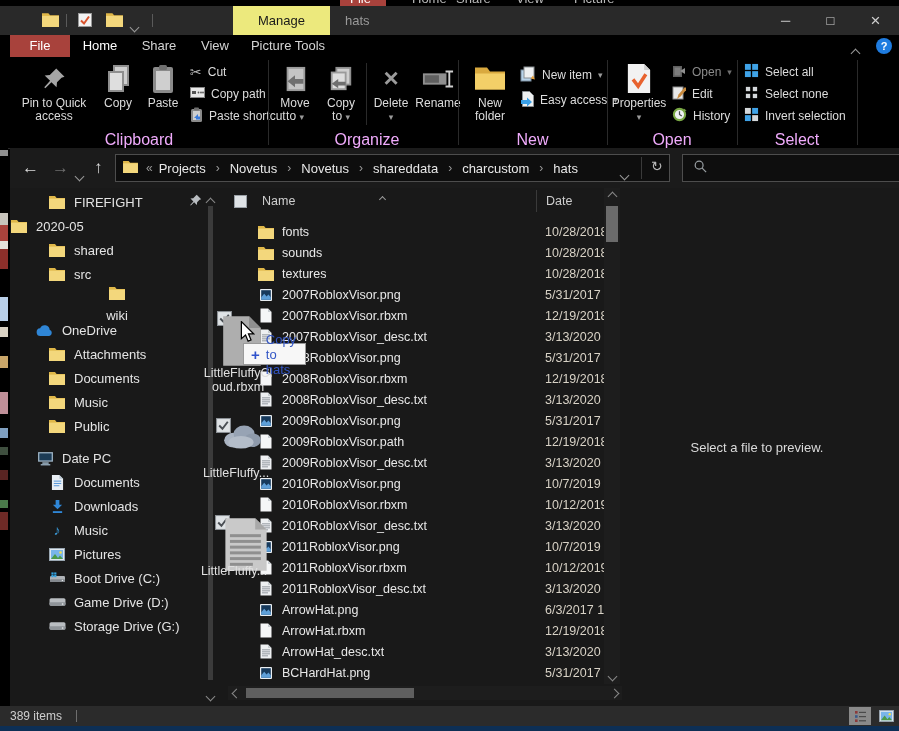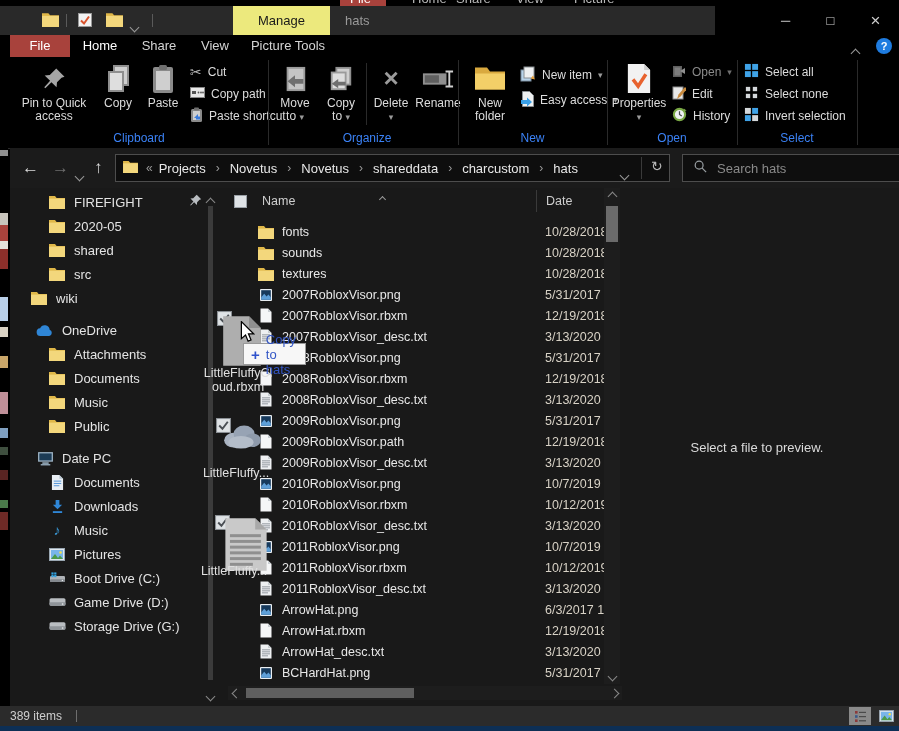--- a/index.html
+++ b/index.html
@@ -4,37 +4,37 @@
 <style>
   html,body{margin:0;padding:0;background:#000;width:899px;height:731px;overflow:hidden;
     font-family:"Liberation Sans","DejaVu Sans",sans-serif;cursor:default;-webkit-user-select:none;user-select:none;}
   #stage{position:relative;width:899px;height:731px;background:#000;}
   .abs{position:absolute;}
   
   .bgtab{position:absolute;top:0;height:6px;overflow:hidden;color:#b9b9b9;font-size:13px;}
   .bgtab>span{display:block;margin-top:-9px;}
   .bgtab.red{background:#a8423c;color:#fff;padding:0 10px;}
   
-  #titlebar{position:absolute;left:0;top:6px;width:715px;height:29px;background:#292929;}
+  #titlebar{position:absolute;left:0;top:6px;width:899px;height:29px;background:#292929;}
   .qat-sep{position:absolute;top:8px;width:1px;height:13px;background:#5a5a5a;}
   #manage-tab{position:absolute;left:233px;top:0;width:97px;height:29px;background:#ece97d;color:#1a1a1a;
     font-size:13px;text-align:center;line-height:29px;}
   #win-title{position:absolute;left:345px;top:0;height:29px;line-height:29px;color:#9a9a9a;font-size:13px;}
   .winbtn{position:absolute;top:0;width:45px;height:29px;text-align:center;line-height:29px;color:#cfcfcf;font-size:13px;}
   
   #ribbontabs{position:absolute;left:8px;top:35px;width:891px;height:22px;background:#000;}
   .rtab{position:absolute;top:0;height:22px;text-align:center;line-height:22px;font-size:13px;color:#d4d4d4;}
   .rtab.filetab{background:#a8423c;color:#fff;}
   .rtab.active{color:#fff;}
   #help-btn{position:absolute;top:3px;left:868px;width:16px;height:16px;border-radius:50%;background:#1f7ce0;
     color:#fff;font-size:11px;font-weight:bold;text-align:center;line-height:16px;}
   
   #ribbon{position:absolute;left:8px;top:57px;width:891px;height:91px;background:#000;border-bottom:1px solid #2a2a2a;}
   .gsep{position:absolute;top:3px;width:1px;height:85px;background:#2a2a2a;}
-  .glabel{position:absolute;top:74px;text-align:center;color:#3b82f6;font-size:12px;}
+  .glabel{position:absolute;top:74px;text-align:center;color:#f0abfc;font-size:16px;}
   .rbig{position:absolute;top:3px;text-align:center;color:#dcdcdc;font-size:12px;line-height:13px;}
   .rbig .ricon{display:block;height:37px;display:flex;align-items:center;justify-content:center;}
   .rsmall{position:absolute;height:20px;display:flex;align-items:center;gap:6px;color:#dcdcdc;font-size:12px;white-space:nowrap;}
   .rsmall.dim{color:#8a8a8a;}
   .dd{color:#9a9a9a;font-size:9px;}
   
   #addr-row{position:absolute;left:10px;top:148px;width:889px;height:40px;background:#1b1b1b;}
   .navarrow{position:absolute;top:0;height:40px;line-height:40px;color:#dcdcdc;font-size:17px;}
   .box{position:absolute;top:6px;height:26px;background:#0e0e0e;border:1px solid #4d4d4d;}
   #addr-box{left:105px;width:553px;display:flex;align-items:center;}
@@ -384,40 +384,39 @@
         </div>
       <span class="abs" style="left:505px;top:10px;"><span class="chev down"></span></span>
       <div class="abs" style="left:525px;top:2px;width:1px;height:22px;background:#3a3a3a;"></div>
       <span class="abs" style="left:535px;top:3px;color:#b8b8b8;font-size:14px;">↻</span>
     </div>
     <div class="box" id="search-box">
       <span><svg width="14" height="14" viewBox="0 0 16 16">
             <circle cx="7" cy="7" r="4.5" fill="none" stroke="#9aa0a4" stroke-width="1.4"></circle>
             <path d="M10.5 10.5L15 15" stroke="#9aa0a4" stroke-width="1.4"></path>
           </svg></span>
-      <input id="search-input" placeholder="Search hats" style="">
     </div>
   </div>
 
   <div id="main"></div>
 
   <div id="sidebar-list">
       <div class="side-item" style="padding-left: 38px;">
     <span class="sicon">
           <svg width="16" height="14" viewBox="0 0 16 14">
             <path fill="#dfb748" d="M0 1h6l1.6 2H16v11H0z"></path>
             <path fill="#f3d77c" d="M0 3.6h16V14H0z"></path>
           </svg>
         </span>
     <span class="slabel">FIREFIGHT</span>
   <span class="spin"><svg width="13" height="13" viewBox="0 0 16 16">
             <path fill="#b9bdc1" d="M9.5 1l5.5 5.5-2 .6-3 3-.3 3.4-3.4-3.4L2.2 14.2l-.7-.7 3.9-4.3L1.8 5.6l3.4-.3 3-3z"></path>
           </svg></span>
       </div>
-      <div class="side-item" style="padding-left: 38px;">
+      <div class="side-item" style="">
     <span class="sicon">
           <svg width="16" height="14" viewBox="0 0 16 14">
             <path fill="#dfb748" d="M0 1h6l1.6 2H16v11H0z"></path>
             <path fill="#f3d77c" d="M0 3.6h16V14H0z"></path>
           </svg>
         </span>
     <span class="slabel">2020-05</span>
   </div>
       <div class="side-item" style="padding-left: 38px;">
     <span class="sicon">
@@ -430,21 +429,21 @@
   </div>
       <div class="side-item" style="padding-left: 38px;">
     <span class="sicon">
           <svg width="16" height="14" viewBox="0 0 16 14">
             <path fill="#dfb748" d="M0 1h6l1.6 2H16v11H0z"></path>
             <path fill="#f3d77c" d="M0 3.6h16V14H0z"></path>
           </svg>
         </span>
     <span class="slabel">src</span>
   </div>
-      <div class="side-item" style="padding-left: 20px;">
+      <div class="side-item" style="padding-left: 20px; flex-direction: column;">
     <span class="sicon">
           <svg width="16" height="14" viewBox="0 0 16 14">
             <path fill="#dfb748" d="M0 1h6l1.6 2H16v11H0z"></path>
             <path fill="#f3d77c" d="M0 3.6h16V14H0z"></path>
           </svg>
         </span>
     <span class="slabel">wiki</span>
   </div>
       <div class="side-item gap" style="padding-left: 26px;">
     <span class="sicon">

